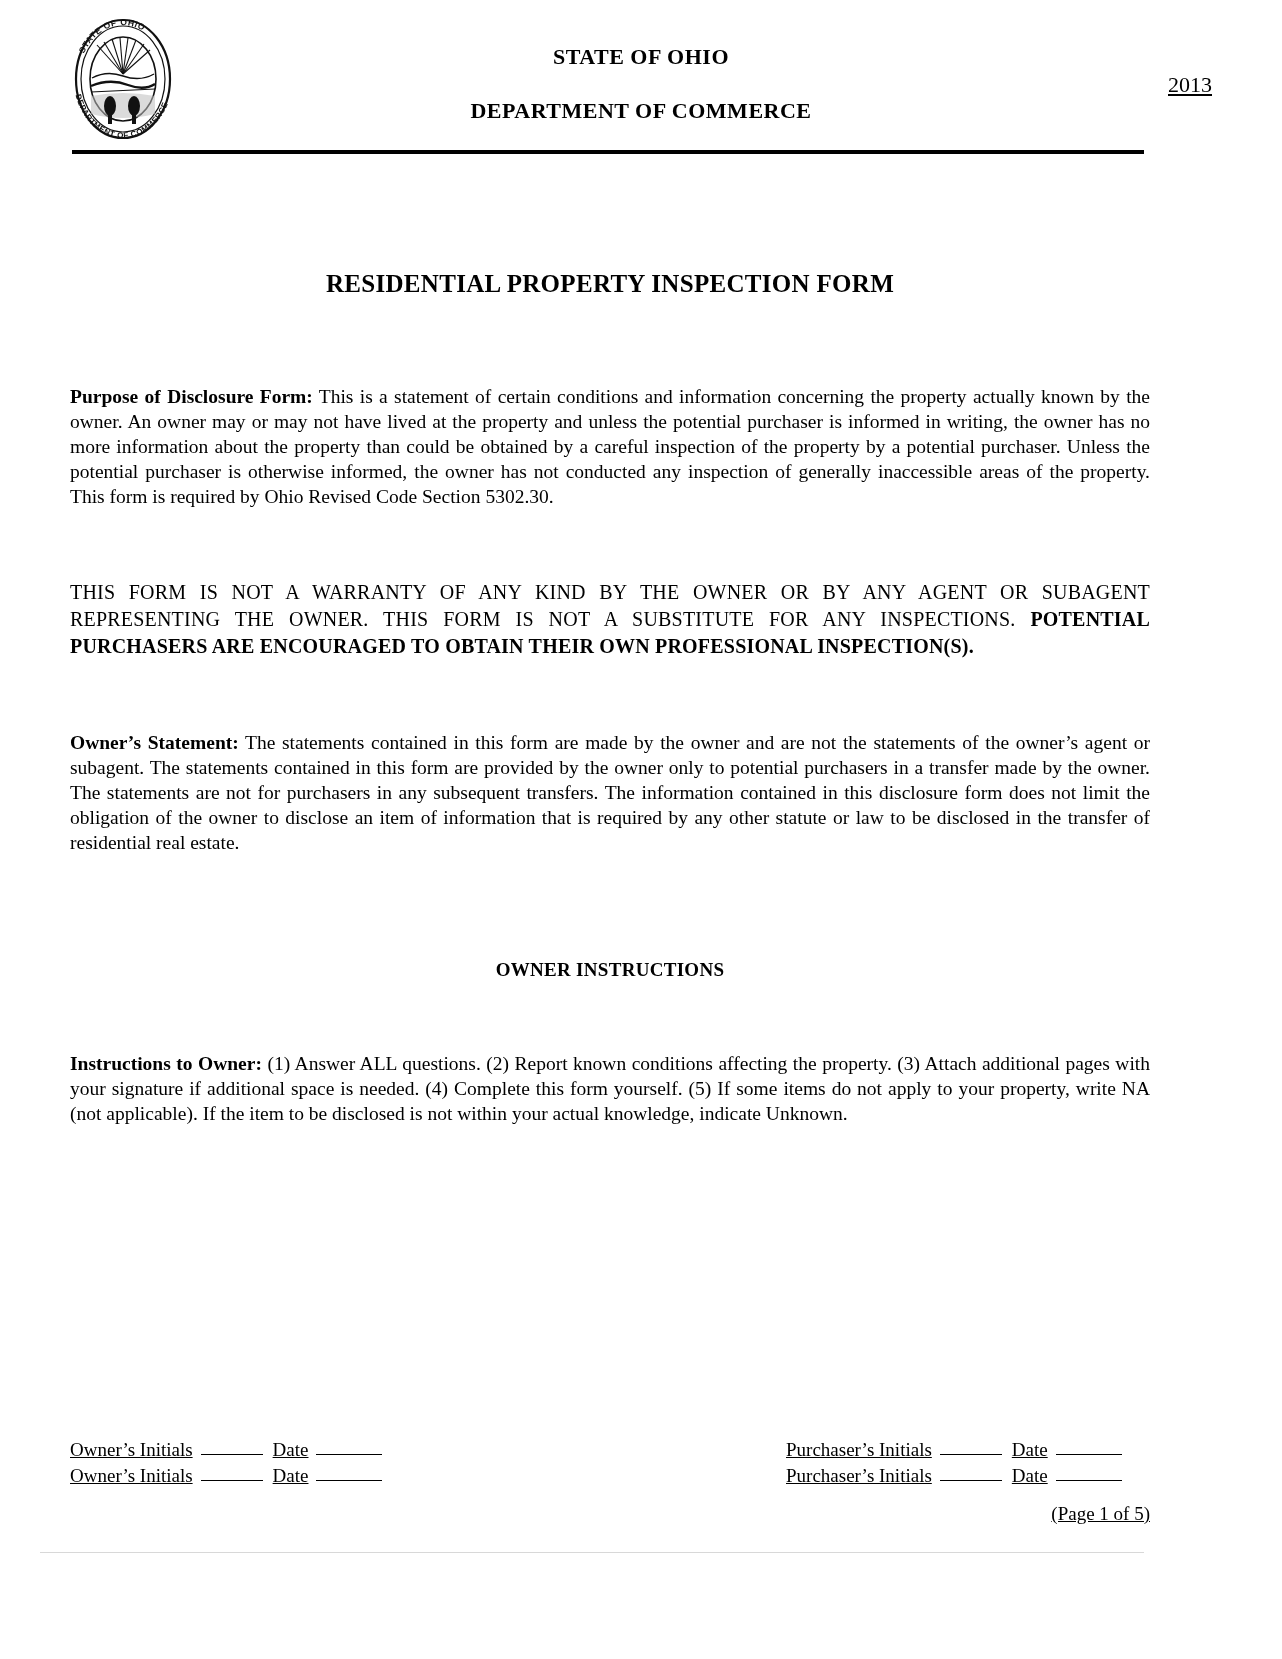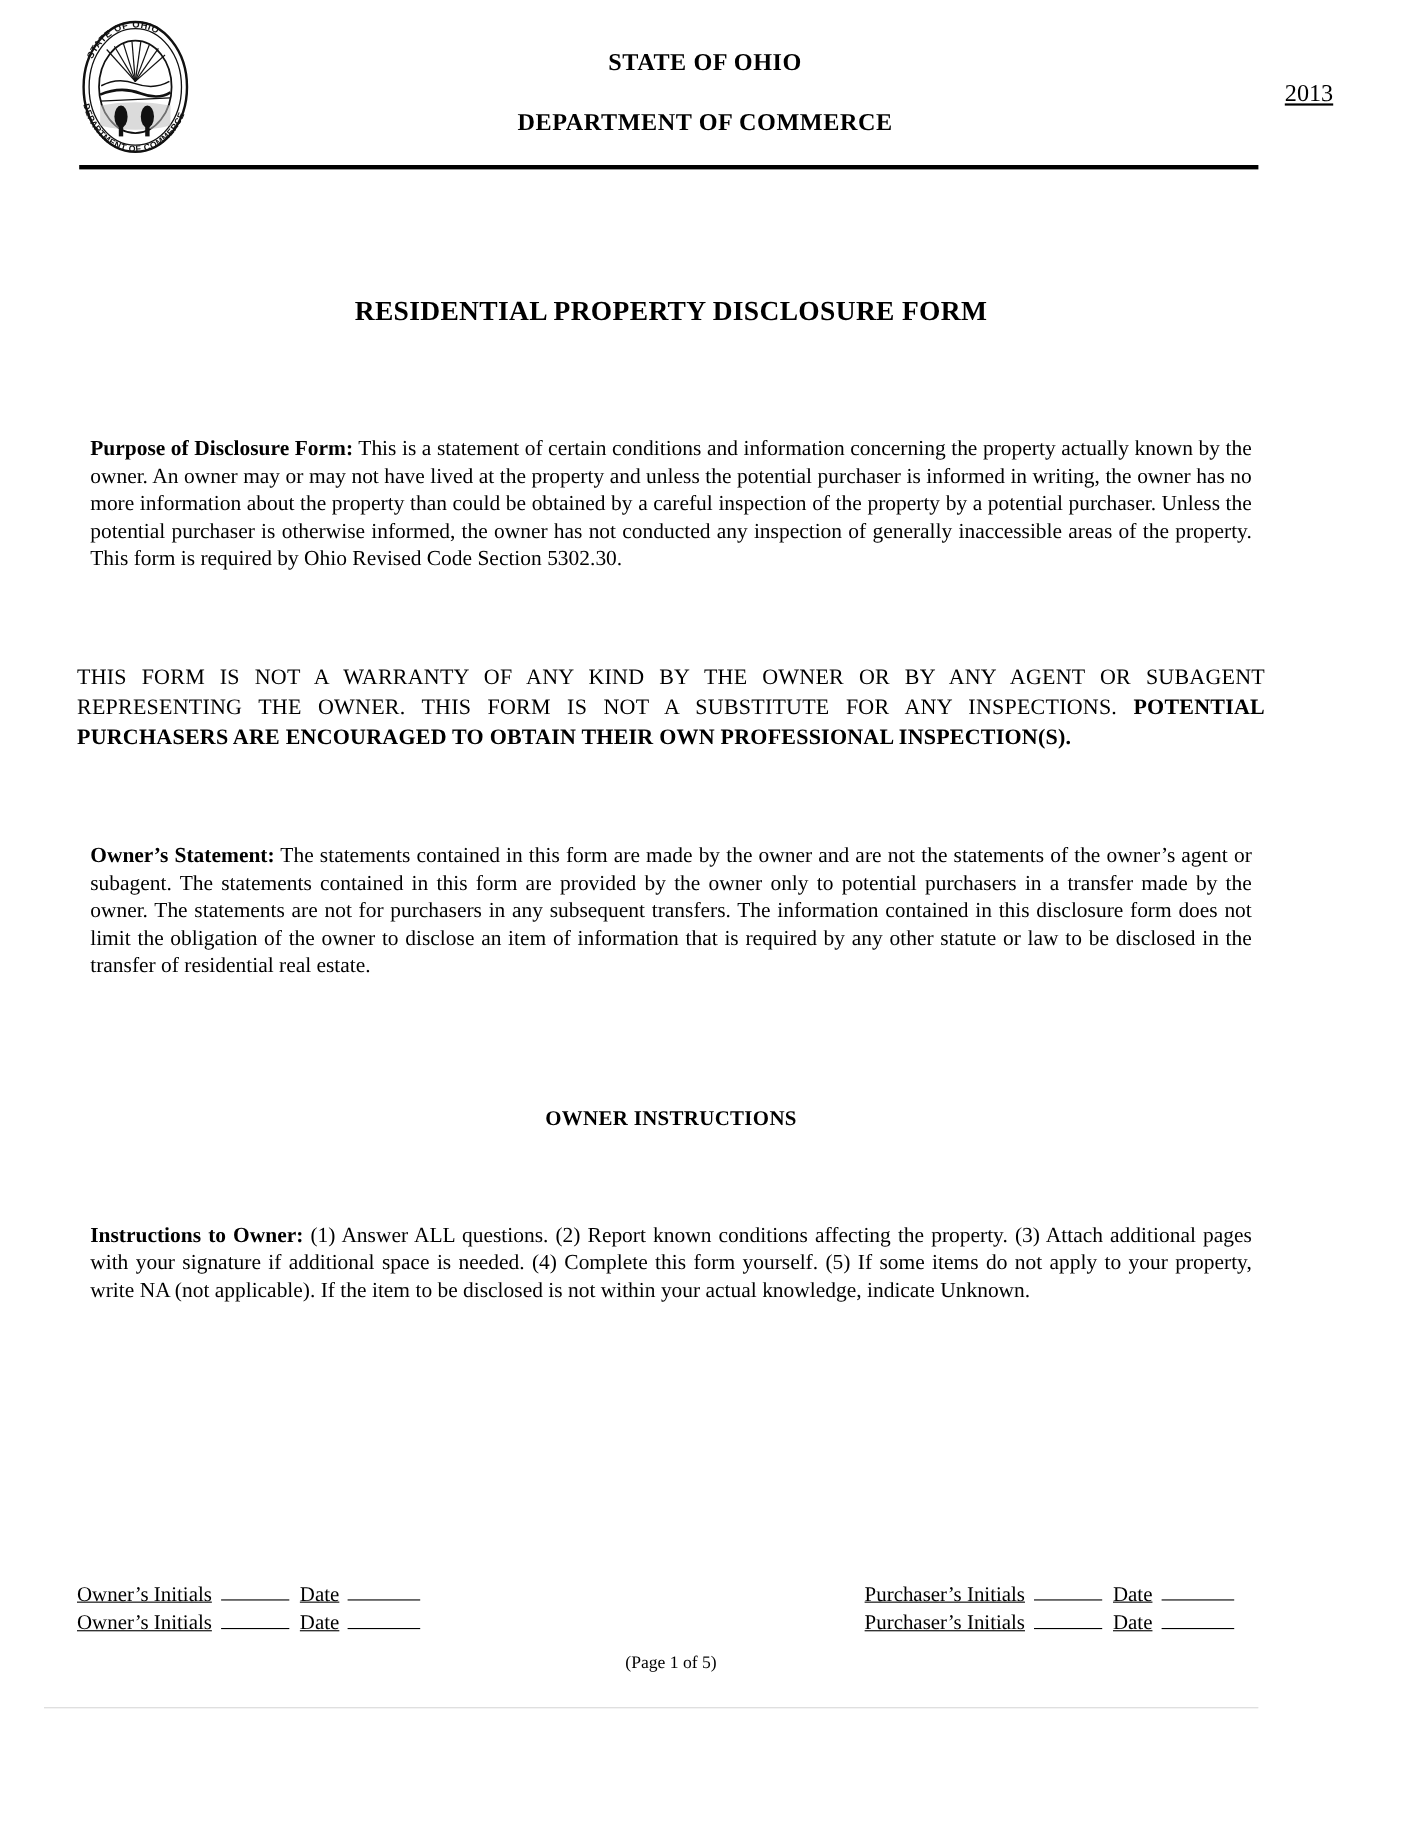--- a/index.html
+++ b/index.html
@@ -100,21 +100,21 @@
   .section-title {
     text-align: center;
     font-size: 19px;
     font-weight: bold;
     letter-spacing: 0.3px;
   }
   p.para {
     font-size: 19.5px;
     line-height: 25px;
     text-align: justify;
-    margin: 12px;
+    margin: 0;
   }
   .lead {
     font-weight: bold;
   }
   .caps-block {
     font-size: 20px;
     line-height: 27px;
     text-align: justify;
     margin: 0;
     letter-spacing: 0.2px;
@@ -154,24 +154,25 @@
     display: inline-block;
     border-bottom: 1.5px solid #000;
     width: 62px;
     margin: 0 10px 0 8px;
     height: 17px;
   }
   .sig-blank.date-blank {
     width: 66px;
   }
   .page-num {
-    text-align: center;
+    text-align: right;
     width: 1080px;
     margin-top: 14px;
-    font-size: 16px;
+    font-size: 19px;
+    text-decoration: underline;
   }
   .bottom-rule {
     position: absolute;
     left: 40px;
     top: 1552px;
     width: 1104px;
     height: 1px;
     background: #d8d8d8;
   }
 </style>
@@ -229,21 +230,21 @@
       <div class="header-line1">STATE OF OHIO</div>
       <div class="header-line2">DEPARTMENT OF COMMERCE</div>
     </div>
 
     <div class="header-year">2013</div>
     <div class="header-rule"></div>
   </div>
 
   <div class="content">
 
-    <div class="doc-title">RESIDENTIAL PROPERTY DISCLOSURE FORM</div>
+    <div class="doc-title">RESIDENTIAL PROPERTY INSPECTION FORM</div>
 
     <div class="spacer-lg"></div>
 
     <p class="para"><span class="lead">Purpose of Disclosure Form:</span><span>  This is a statement of certain conditions and information concerning the property actually known by the owner.  An owner may or may not have lived at the property and unless the potential purchaser is informed in writing, the owner has no more information about the property than could be obtained by a careful inspection of the property by a potential purchaser.  Unless the potential purchaser is otherwise informed, the owner has not conducted any inspection of generally inaccessible areas of the property.  This form is required by Ohio Revised Code Section 5302.30.</span></p>
 
     <div class="spacer-md"></div>
 
     <p class="caps-block"><span>THIS FORM IS NOT A WARRANTY OF ANY KIND BY THE OWNER OR BY ANY AGENT OR SUBAGENT REPRESENTING THE OWNER.   THIS FORM IS NOT A SUBSTITUTE FOR ANY INSPECTIONS.  </span><b>POTENTIAL PURCHASERS ARE ENCOURAGED TO OBTAIN THEIR OWN PROFESSIONAL INSPECTION(S).</b></p>
 
     <div class="spacer-md"></div>

